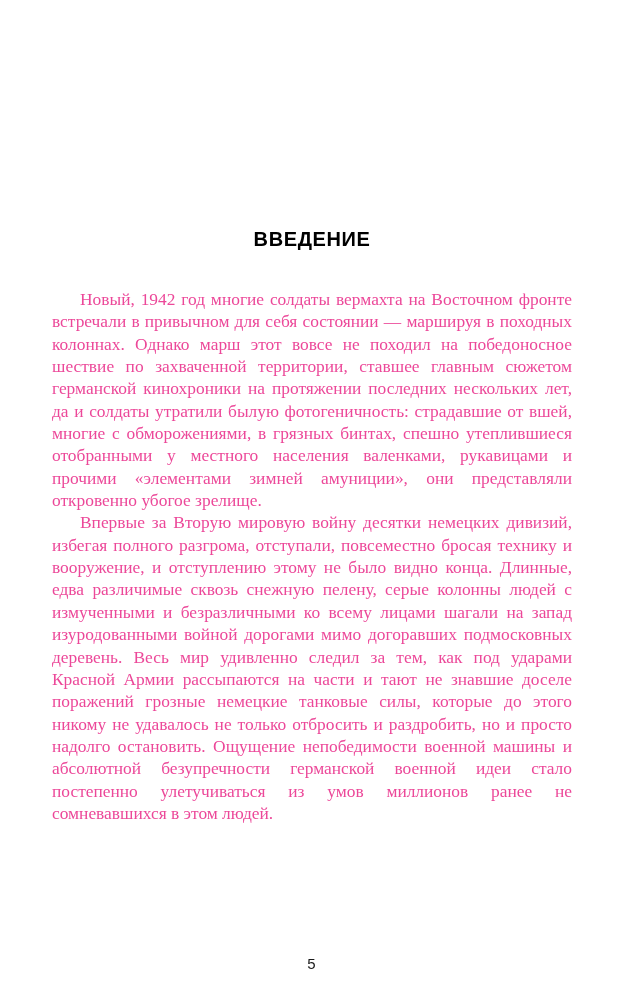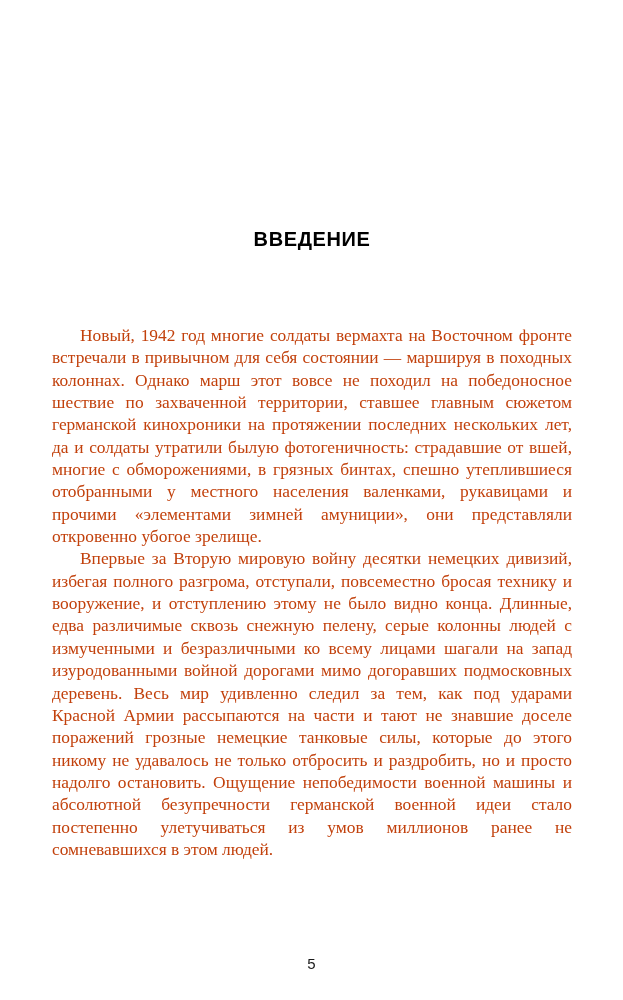--- a/index.html
+++ b/index.html
@@ -37,26 +37,25 @@
 
   
   .body-text {
     position: absolute;
     top: 288px;
     left: 52px;
     width: 520px;
     font-family: "Liberation Serif", serif;
     font-size: 17.4px;
     line-height: 22.35px;
-    color: #c2410c;
+    color: #ec4899;
     text-align: justify;
     text-justify: inter-word;
     -webkit-hyphens: manual;
     hyphens: manual;
-    margin-top: 36px;
   }
 
   .body-text p {
     margin: 0;
     text-indent: 28px;
   }
 
   
   .folio {
     position: absolute;

